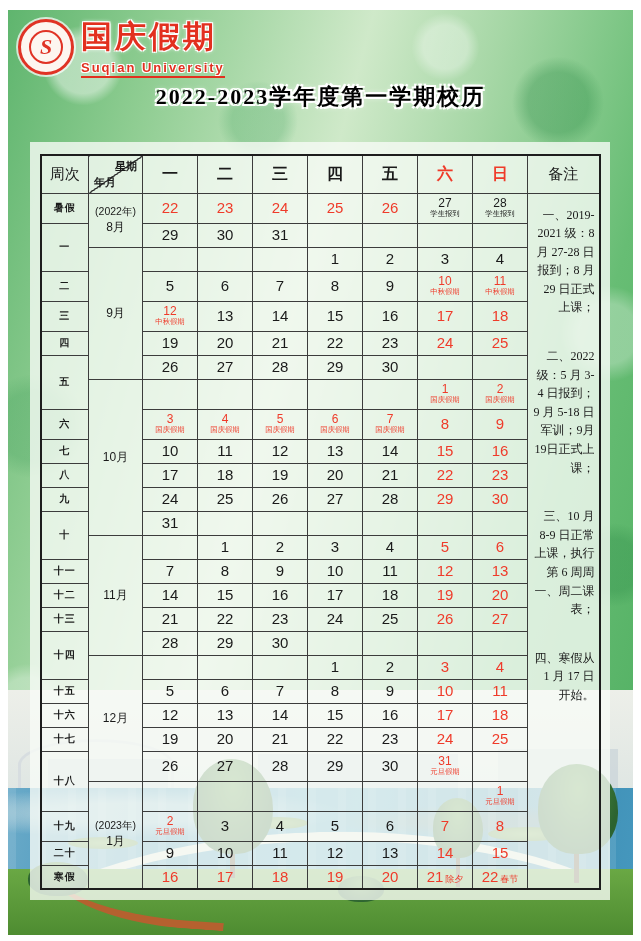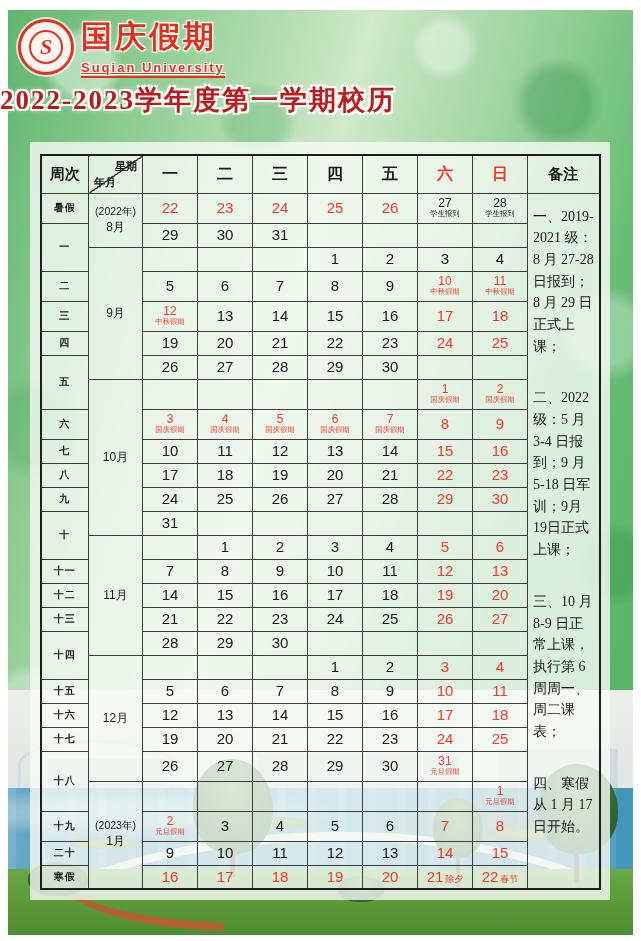--- a/index.html
+++ b/index.html
@@ -22,23 +22,23 @@
   .logo{position:absolute;left:18px;top:16px;display:flex;align-items:center;gap:7px;z-index:3;}
   .seal{width:50px;height:50px;border-radius:50%;border:3px solid #e03325;background:#fdf6f0;
         display:flex;align-items:center;justify-content:center;box-shadow:0 0 0 2px rgba(255,255,255,.7);}
   .seal-inner{width:30px;height:30px;border-radius:50%;border:2px solid #e03325;
         display:flex;align-items:center;justify-content:center;
         font-family:"Liberation Serif",serif;font-style:italic;font-weight:bold;font-size:22px;color:#e03325;}
   .logo-zh{font-family:"Liberation Serif",serif;font-weight:bold;font-size:31px;color:#e2301f;letter-spacing:3px;
         text-shadow:-1px -1px 0 #fff,1px -1px 0 #fff,-1px 1px 0 #fff,1px 1px 0 #fff,0 0 4px #fff;}
   .logo-en{font-weight:bold;font-size:13px;color:#e2301f;letter-spacing:2px;margin-top:1px;
         border-bottom:2px solid #e2301f;display:inline-block;padding-bottom:1px;
-        text-shadow:-1px -1px 0 #fff,1px -1px 0 #fff,-1px 1px 0 #fff,1px 1px 0 #fff;text-decoration:underline;}
-  .title{position:absolute;left:0;right:0;top:82px;margin:0;text-align:left;z-index:3;
-        font-family:"Liberation Serif",serif;font-weight:bold;font-size:27px;letter-spacing:2px;color:#b91c1c;
+        text-shadow:-1px -1px 0 #fff,1px -1px 0 #fff,-1px 1px 0 #fff,1px 1px 0 #fff;}
+  .title{position:absolute;left:0;right:0;top:82px;margin:0;text-align:center;z-index:3;
+        font-family:"Liberation Serif",serif;font-weight:bold;font-size:22px;letter-spacing:2px;color:#000000;
         text-shadow:-2px -2px 0 #fff,2px -2px 0 #fff,-2px 2px 0 #fff,2px 2px 0 #fff,0 0 6px #fff;}
   
   .photo{position:absolute;left:8px;right:8px;bottom:6px;height:245px;overflow:hidden;z-index:1;}
   .ph-sky{position:absolute;left:0;right:0;top:0;height:42%;background:linear-gradient(#edefe9,#dfe6e3);}
   .bld{position:absolute;background:#c9d3d8;opacity:.85;}
   .arch{position:absolute;border:3px solid #d7dde0;border-bottom:none;border-radius:50% 50% 0 0;background:transparent;}
   .ph-water{position:absolute;left:0;right:0;top:40%;height:34%;
         background:linear-gradient(100deg,#6aaac8,#3e92ba 25%,#4da3c4 55%,#3a89b0 80%,#4597bd);}
   .refl{position:absolute;inset:0;background:
         repeating-linear-gradient(90deg, rgba(255,255,255,.10) 0 8px, transparent 8px 30px),
@@ -53,37 +53,37 @@
   .tree{position:absolute;background:radial-gradient(ellipse at 50% 28%,#58963f,#2c6330 72%);border-radius:48% 52% 45% 45%;}
   .trunk{position:absolute;background:#5a4630;}
   
   .panel{position:absolute;left:30px;top:142px;width:580px;height:758px;background:rgba(248,251,246,.8);z-index:2;}
   table.cal{border-collapse:collapse;table-layout:fixed;width:559px;margin:12px auto 0;border:2px solid #1d1d1d;
         font-family:"Liberation Sans", sans-serif;color:#1a1a1a;}
   .cal th,.cal td{border:1px solid #3c3c3c;padding:0;text-align:center;vertical-align:middle;overflow:hidden;}
   .cal tr{height:24px;}
   .cal tr.head{height:38px;}
   .cal tr.tall{height:30px;}
-  th.wk-h,th.notes-h{font-size:15px;font-weight:bold;}
+  th.wk-h,th.notes-h{font-size:15px;font-weight:normal;}
   th.dayh{font-size:16px;font-weight:bold;}
   th.dayh.red{color:#ef3b2a;}
   th.corner{position:relative;background:
         linear-gradient(to bottom right, transparent calc(50% - 0.7px), #333 calc(50% - 0.7px), #333 calc(50% + 0.7px), transparent calc(50% + 0.7px)); margin-left: 37px;}
   .c-top{position:absolute;top:3px;right:5px;font-size:11px;font-weight:bold;}
   .c-bot{position:absolute;bottom:3px;left:5px;font-size:11px;font-weight:bold;}
   td.wk{font-size:10px;font-weight:bold;letter-spacing:1px;}
   td.mo{font-size:12px;}
   td.mo .yr{font-size:10.5px;text-align:center;}
   td.day .num{font-size:15px;line-height:1.1;}
   td.day.has-sub .num{font-size:12px;line-height:1.05;}
   td.day .sub{font-size:8px;line-height:1.1;transform:scale(.92);}
   td.day.red{color:#ef3b2a;}
   td.day .isub{font-size:9px;margin-left:2px;}
-  td.notes{vertical-align:top;text-align:left;padding:12px 4px 4px 5px;
-        font-family:"Liberation Serif",serif;font-size:14px;line-height:1.55;}
+  td.notes{vertical-align:top;text-align:right;padding:12px 4px 4px 5px;
+        font-family:"Liberation Serif",serif;font-size:12px;line-height:1.55;}
   td.notes p{margin:0 0 30px 0;}
 </style>
 </head>
 <body>
 
 <div class="page">
   <div class="bg"></div>
 
   <div class="photo">
     <div class="ph-sky"></div>

